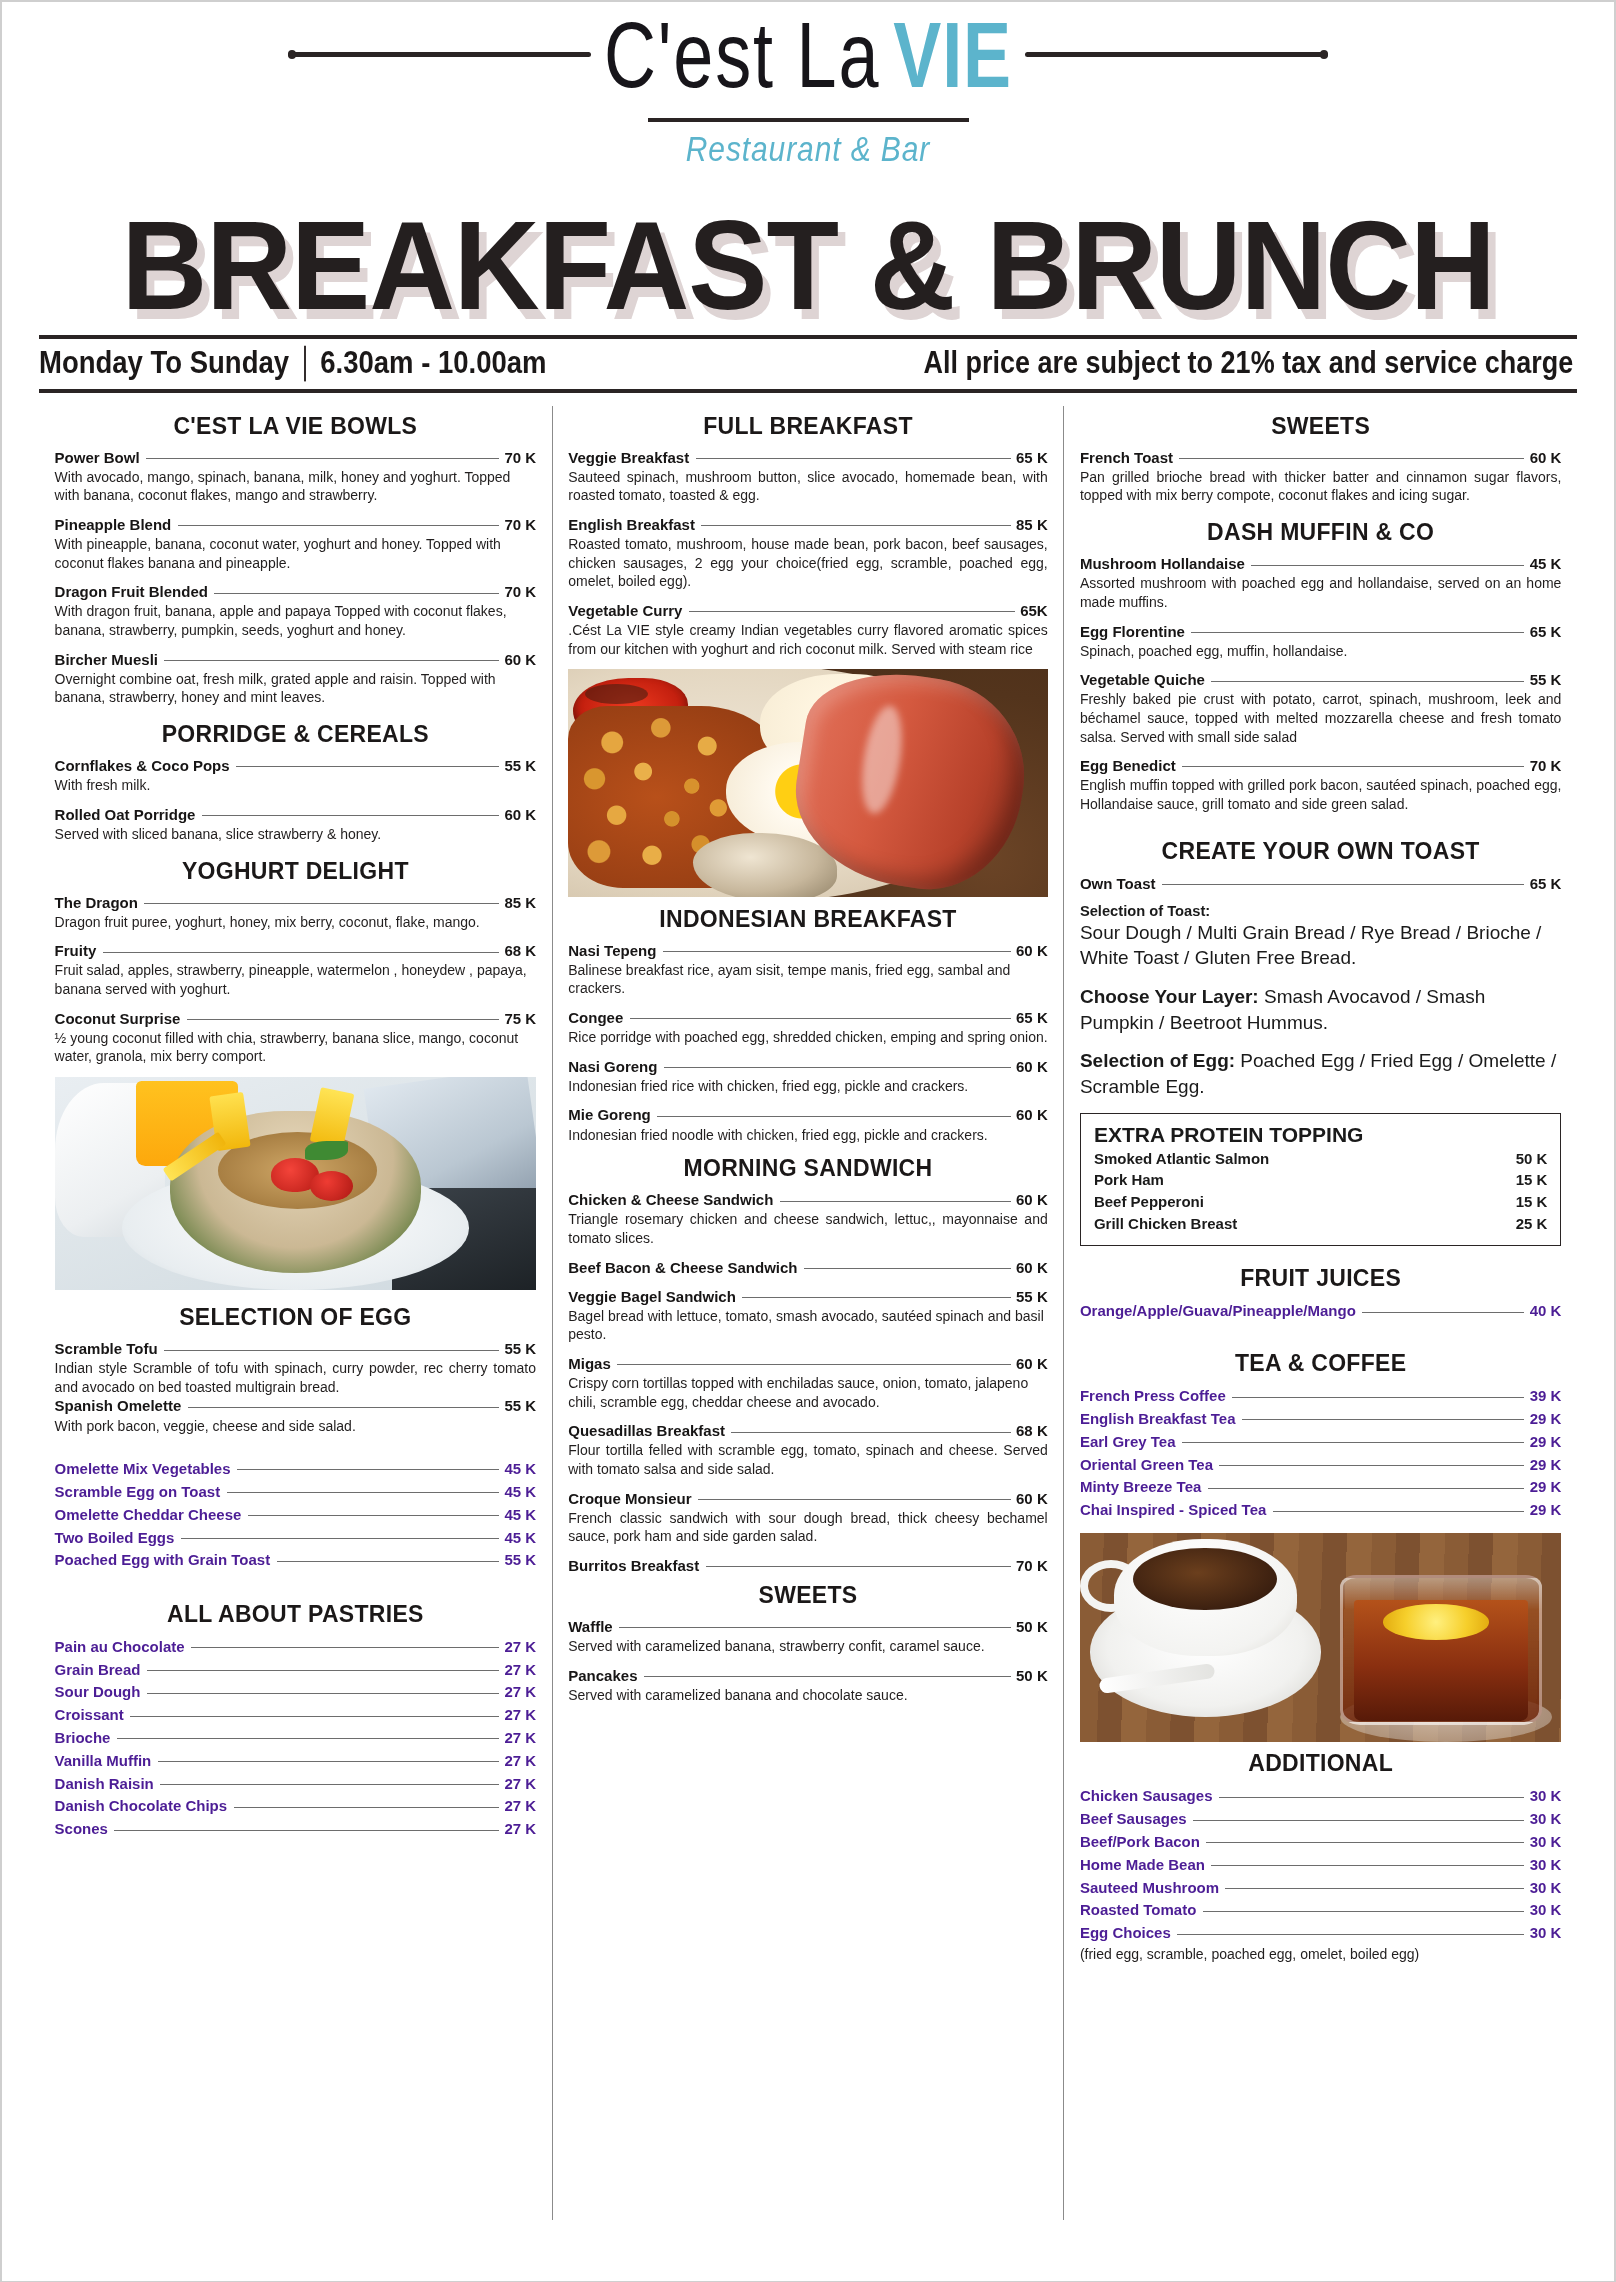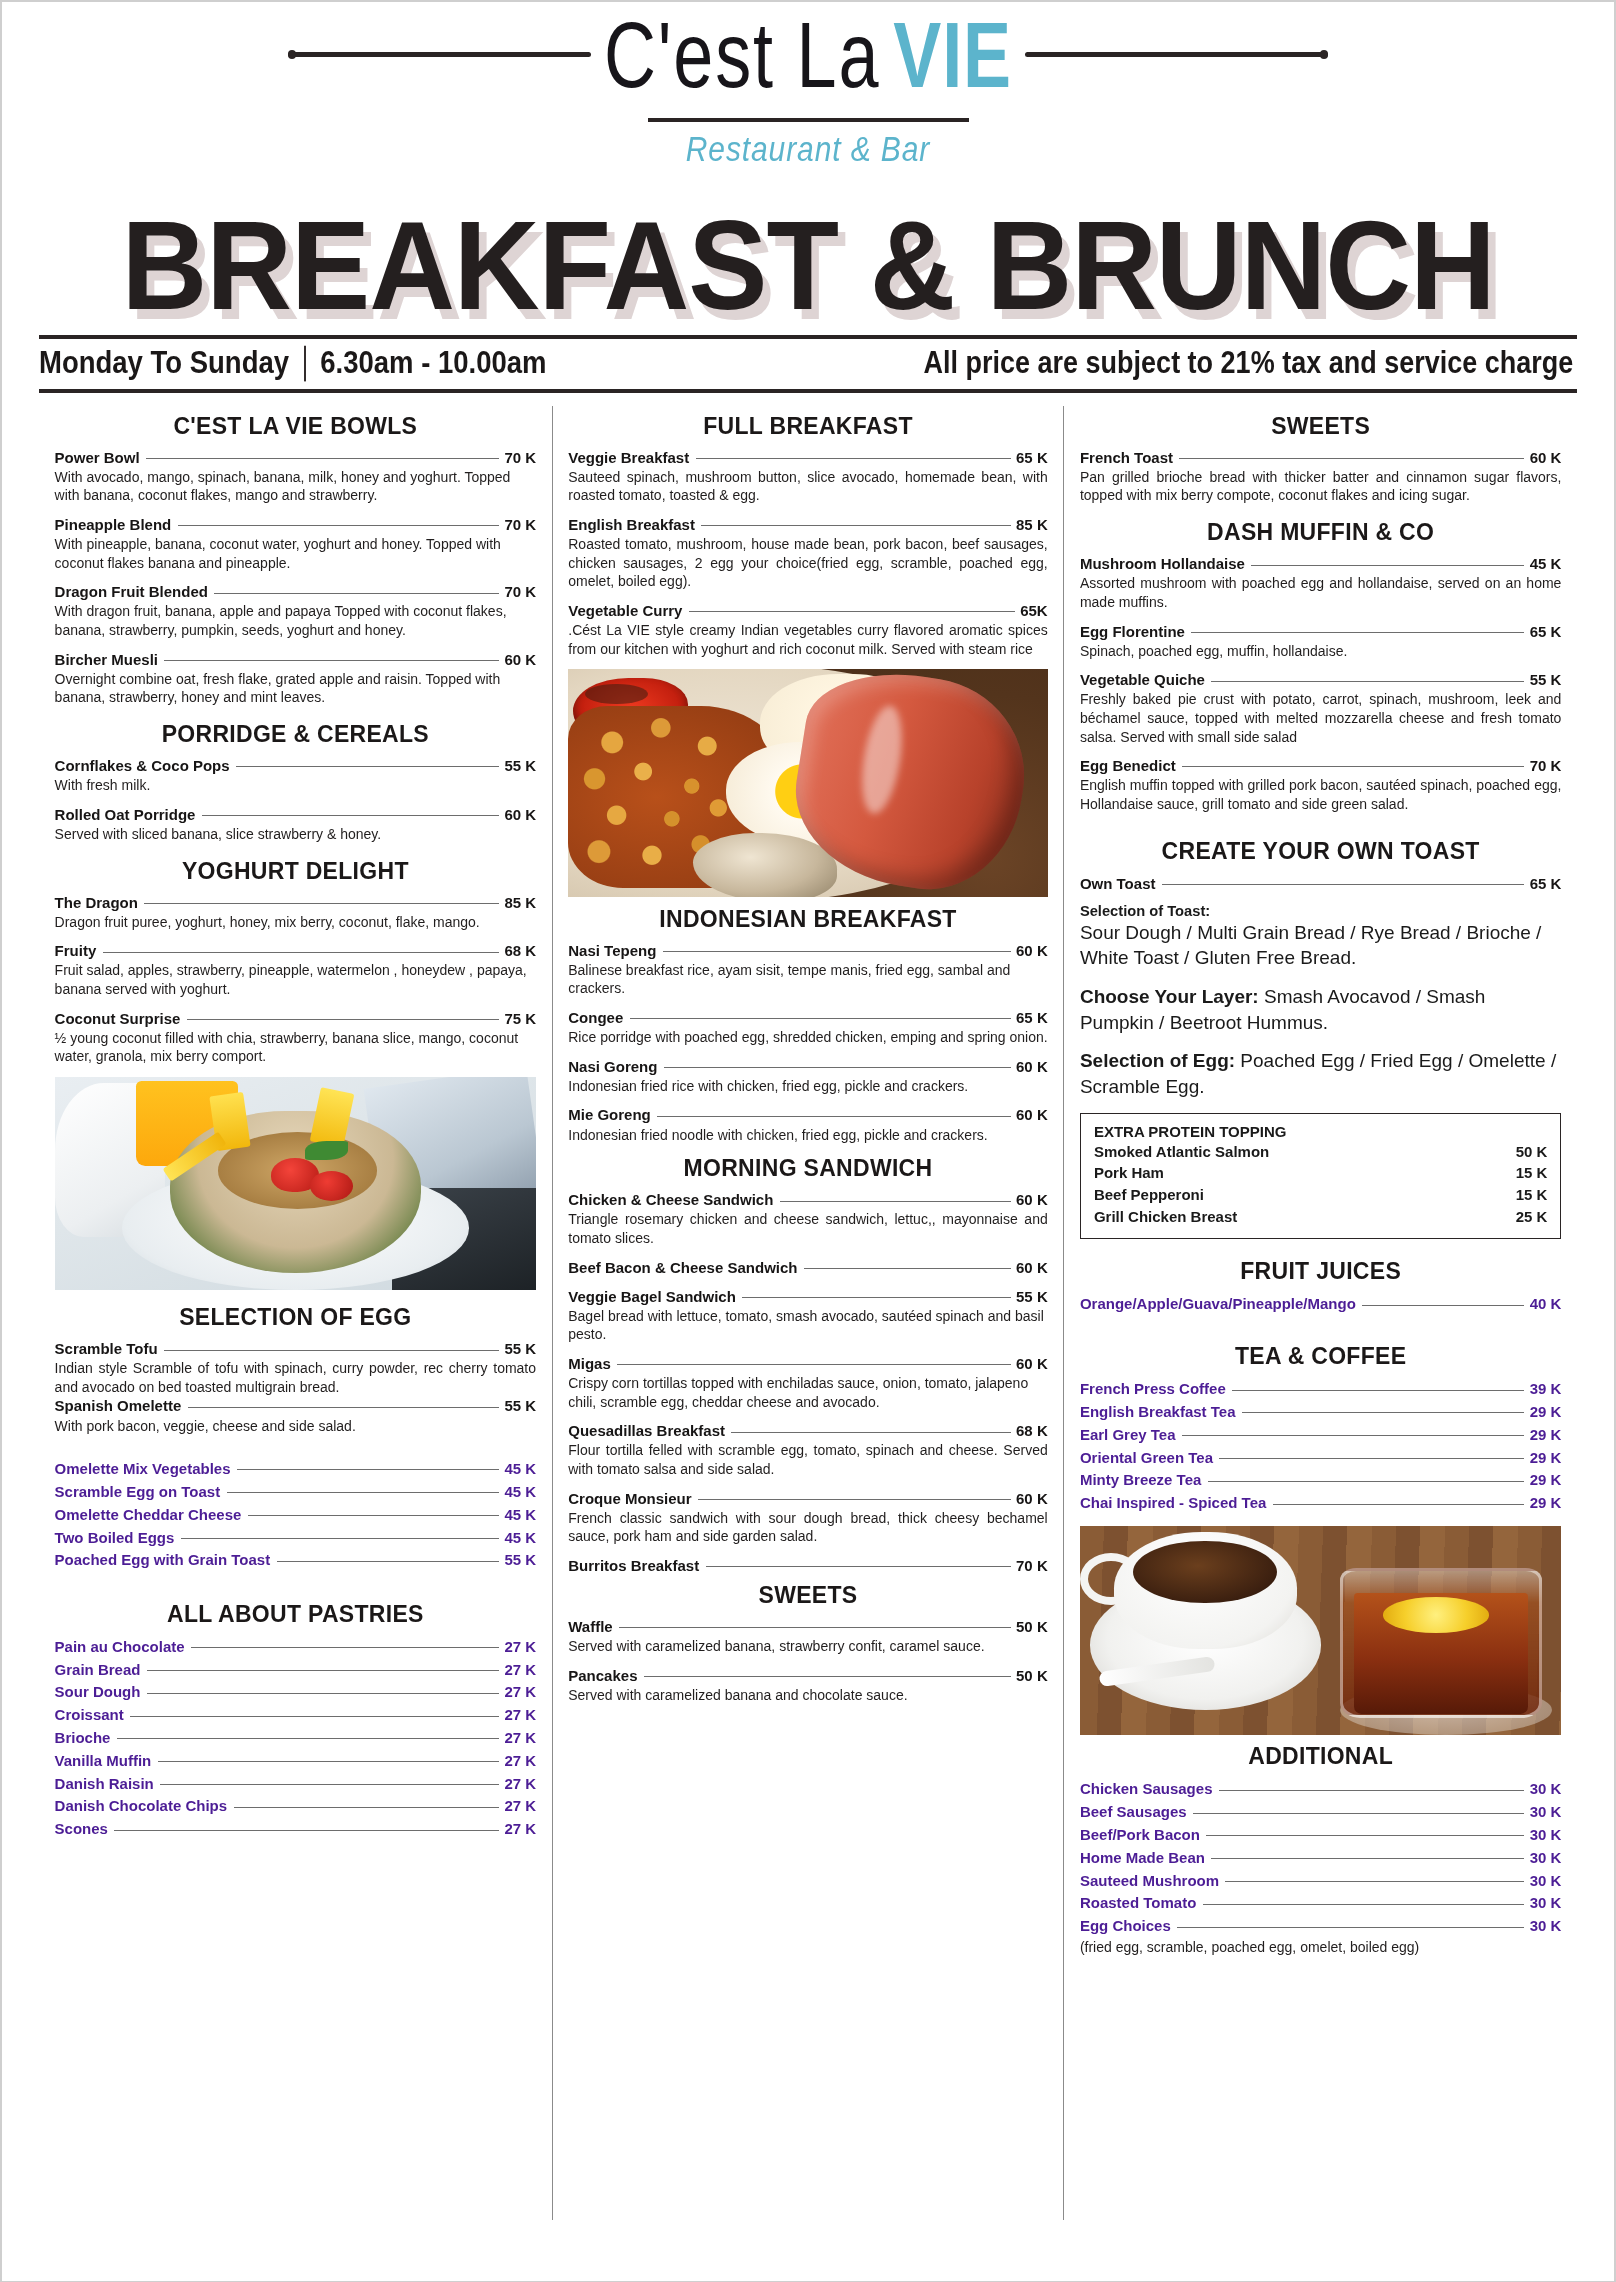--- a/index.html
+++ b/index.html
@@ -226,21 +226,21 @@
     font-size: 15px; font-weight: 700; color: #4c1d95; line-height: 1.52;
   }
   .note { font-size: 14px; font-weight: 400; color: #211e1e; margin-top: 0.9px; }
   
   .sub-lab { font-size: 14.7px; font-weight: 700; margin-top: 8.3px; }
   .sub-txt { font-size: 19px; font-weight: 400; line-height: 1.35; margin-top: 0.9px; }
   .inlinelab { font-weight: 700; }
   .protein-box {
     border: 1.8px solid #2a2424; padding: 9.2px 13px 10px 13px; margin-top: 13px;
   }
-  .protein-title { font-size: 15px; font-weight: 700; margin-bottom: 0.9px; }
+  .protein-title { font-size: 21px; font-weight: 700; margin-bottom: 0.9px; }
   .protein-row { display:flex; font-size: 15px; font-weight: 700; line-height: 1.45; }
   .protein-row .pnm { flex: 1 1 auto; }
 </style>
 </head>
 <body>
 
 <div class="page">
 
   <div class="brand">
     <div class="brand-row">
@@ -296,21 +296,21 @@
             <span class="price">70 K</span>
           </div>
         <div class="desc noj">With dragon fruit, banana, apple and papaya Topped with coconut flakes, banana, strawberry, pumpkin, seeds, yoghurt and honey.</div>
       </div>
       <div class="item">
         <div class="itemhead">
             <span class="nm">Bircher Muesli</span>
             <span class="dots"></span>
             <span class="price">60 K</span>
           </div>
-        <div class="desc noj">Overnight combine oat, fresh flake, grated apple and raisin. Topped with banana, strawberry, honey and mint leaves.</div>
+        <div class="desc noj">Overnight combine oat, fresh milk, grated apple and raisin. Topped with banana, strawberry, honey and mint leaves.</div>
       </div>
 
       <h2 class="section">PORRIDGE &amp; CEREALS</h2>
       <div class="item">
         <div class="itemhead">
             <span class="nm">Cornflakes &amp; Coco Pops</span>
             <span class="dots"></span>
             <span class="price">55 K</span>
           </div>
         <div class="desc noj">With fresh milk.</div>

